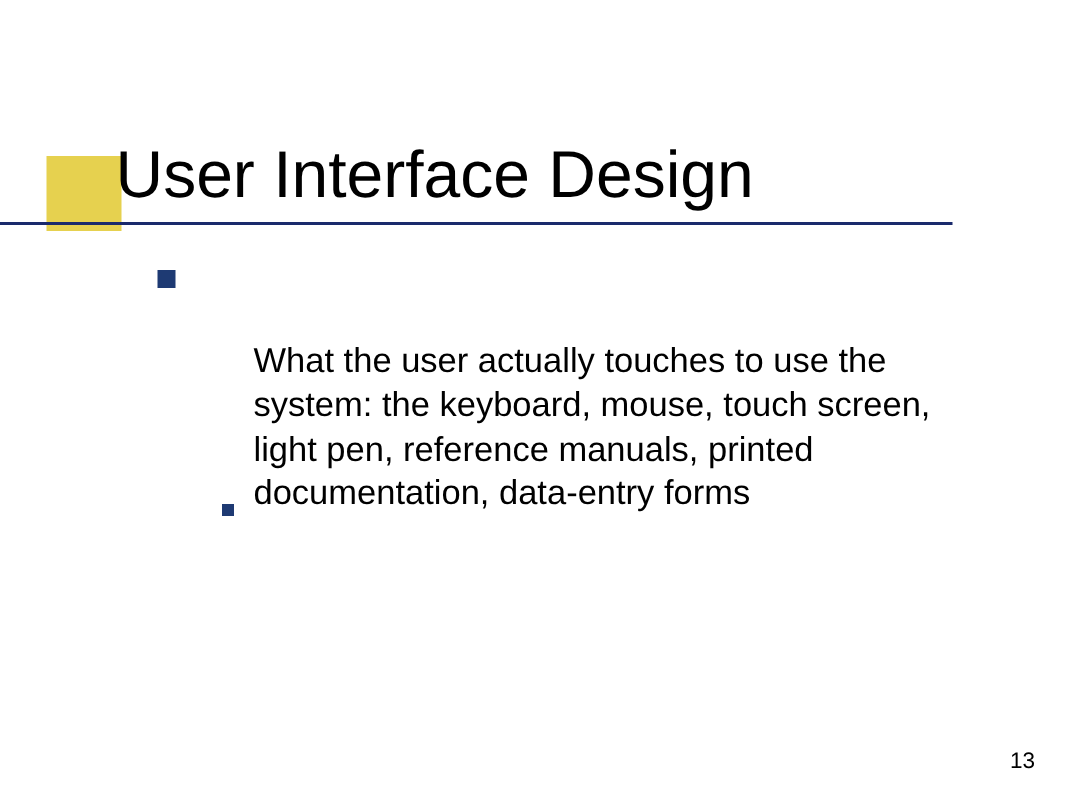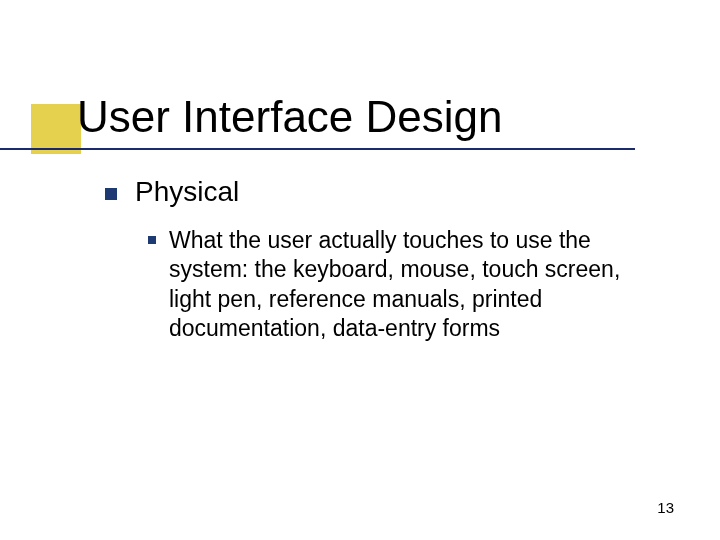--- a/index.html
+++ b/index.html
@@ -58,54 +58,53 @@
   .level1-text {
     font-size: 28px;
     font-weight: 400;
   }
   .level2 {
     position: absolute;
     left: 148px;
     top: 226px;
     width: 510px;
     display: flex;
-    align-items: flex-start;
+    align-items: flex-end;
     gap: 13px;
   }
   .bullet-sm {
     width: 8px;
     height: 8px;
     background: #1e3a73;
     flex: 0 0 auto;
     margin-top: 10px;
   }
   .level2-text {
     font-size: 23px;
     font-weight: 400;
     line-height: 1.28;
   }
   .page-number {
     position: absolute;
-    right: 46px;
+    right: 30px;
     bottom: 24px;
     font-size: 15px;
   }
 </style>
 </head>
 <body>
 
 <div class="accent-block"></div>
 
 <div class="title">User Interface Design</div>
 
 <div class="title-rule"></div>
 
 <div class="level1">
   <div class="bullet-lg"></div>
-  <div class="level1-text">Physical</div>
 </div>
 
 <div class="level2">
   <div class="bullet-sm"></div>
   <div class="level2-text">What the user actually touches to use the system: the keyboard, mouse, touch screen, light pen, reference manuals, printed documentation, data-entry forms</div>
 </div>
 
 <div class="page-number">13</div>
 
 </body></html>

